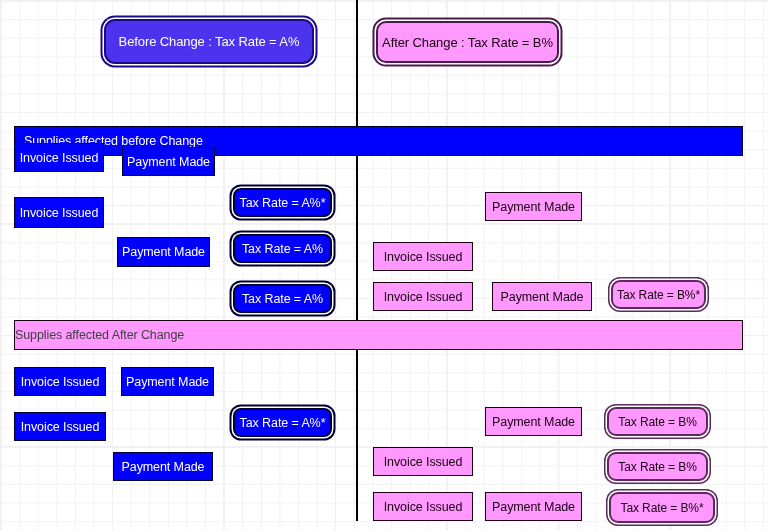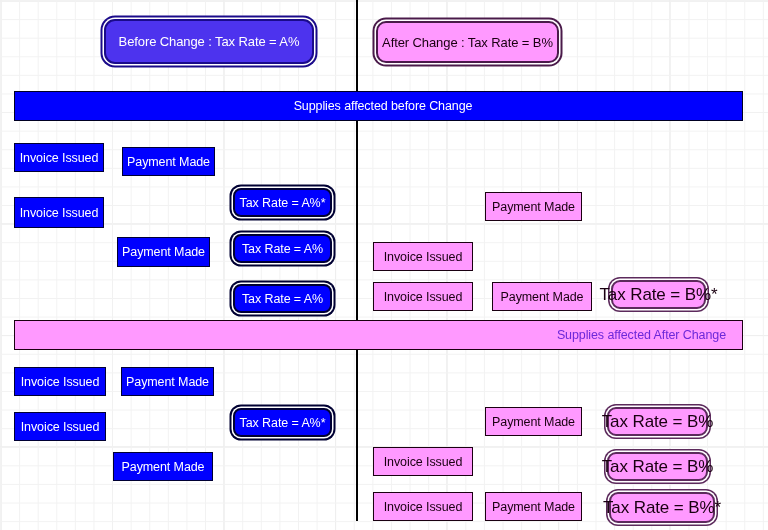--- a/index.html
+++ b/index.html
@@ -79,21 +79,21 @@
     border: 1.5px solid #1a0011;
     color: #1a0011;
     font-size: 12.5px;
   }
   .pink-round {
     background: #ff99ff;
     border: 2px solid #5c2a5c;
     box-shadow: 0 0 0 1.5px #ffffff, 0 0 0 3px #5c2a5c;
     border-radius: 9px;
     color: #1a0011;
-    font-size: 17px;
+    font-size: 12px;
   }
   .pink-hero {
     background: #ff99ff;
     border: 2px solid #4a1a4a;
     box-shadow: 0 0 0 1.5px #ffffff, 0 0 0 3.5px #4a1a4a;
     border-radius: 10px;
     color: #1a0011;
     font-size: 13px;
   }
 
@@ -103,29 +103,29 @@
     box-sizing: border-box;
     display: flex;
     align-items: center;
     font-size: 12.5px;
     letter-spacing: -0.1px;
   }
   .banner-blue {
     background: #0000ff;
     border: 1.5px solid #000022;
     color: #ffffff;
-    justify-content: center;
+    justify-content: flex-start;
     padding-left: 9px;
+    margin-top: 35px;
   }
   .banner-pink {
     background: #ff99ff;
     border: 1.5px solid #1a0011;
-    color: #6d28d9;
-    justify-content: flex-end;
-    padding-right: 16px;
+    color: #404040;
+    padding-right: 4px;
   }
 </style>
 </head>
 <body>
 
 <div id="canvas">
 
   <div class="divider" style="left:356px; top:0px; height:332px;"></div>
   <div class="divider" style="left:356px; top:349px; height:172px;"></div>
 

